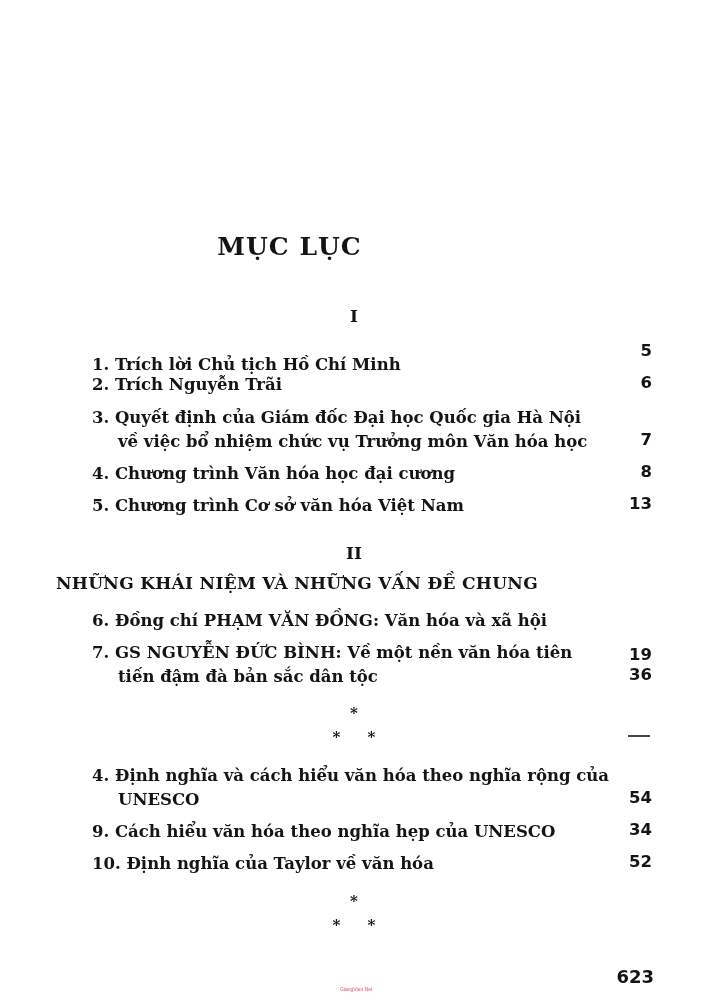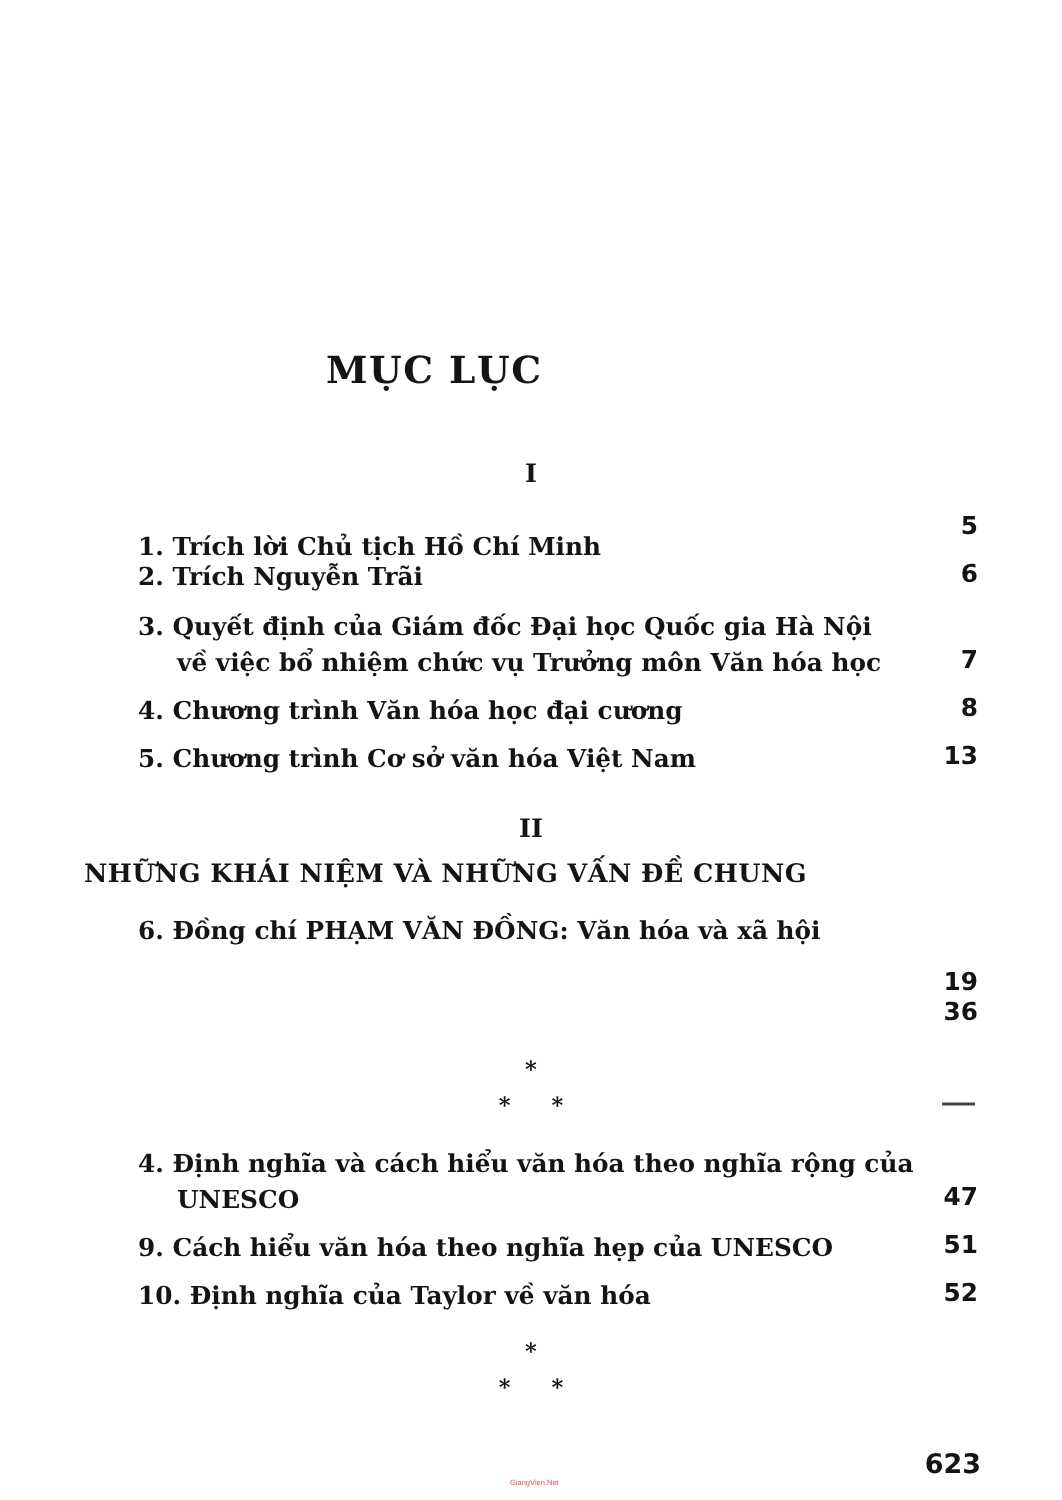--- a/index.html
+++ b/index.html
@@ -79,38 +79,42 @@
   <div class="page-no" style="top:494px;">13</div>
 
   <div class="section-num" style="top:543px;text-align:center;">II</div>
   <div class="section-title" style="top:573px;">NHỮNG KHÁI NIỆM VÀ NHỮNG VẤN ĐỀ CHUNG</div>
 
   <div class="entry" style="top:609px;">
     <div class="line">6. Đồng chí PHẠM VĂN ĐỒNG: Văn hóa và xã hội</div>
   </div>
   <div class="page-no" style="top:609px;margin-top:36px;">19</div>
 
+  <div class="entry" style="top:641px;">
+    <div class="line">7. GS NGUYỄN ĐỨC BÌNH: Về một nền văn hóa tiên</div>
+    <div class="line indent">tiến đậm đà bản sắc dân tộc</div>
+  </div>
   <div class="page-no" style="top:665px;">36</div>
 
   <div class="stars" style="top:704px;">
     <span class="row1">*</span>
     <span class="row2">* *</span>
   </div>
   <div class="smudge"></div>
 
   <div class="entry" style="top:764px;">
     <div class="line">4. Định nghĩa và cách hiểu văn hóa theo nghĩa rộng của</div>
     <div class="line indent">UNESCO</div>
   </div>
-  <div class="page-no" style="top:788px;">47</div>
+  <div class="page-no" style="top:788px;">54</div>
 
   <div class="entry" style="top:820px;">
     <div class="line">9. Cách hiểu văn hóa theo nghĩa hẹp của UNESCO</div>
   </div>
-  <div class="page-no" style="top:820px;">51</div>
+  <div class="page-no" style="top:820px;">34</div>
 
   <div class="entry" style="top:852px;">
     <div class="line">10. Định nghĩa của Taylor về văn hóa</div>
   </div>
   <div class="page-no" style="top:852px;">52</div>
 
   <div class="stars" style="top:892px;">
     <span class="row1">*</span>
     <span class="row2">* *</span>
   </div>

